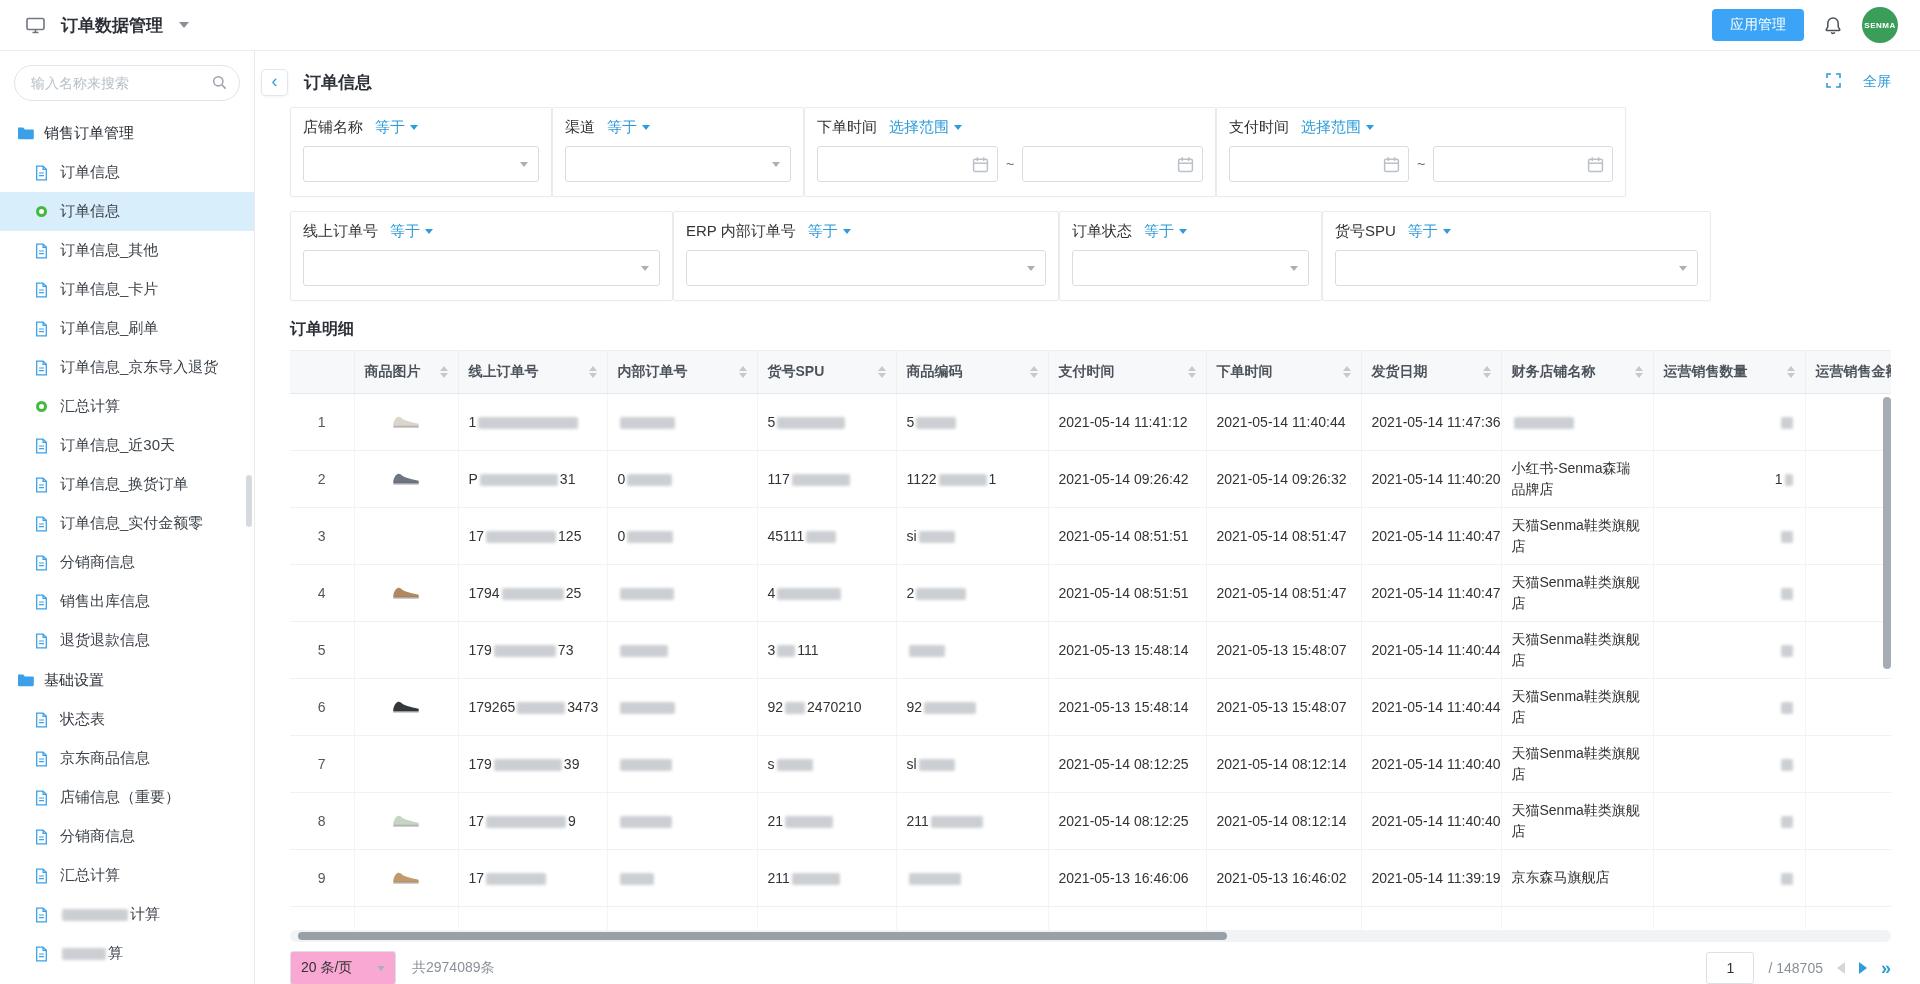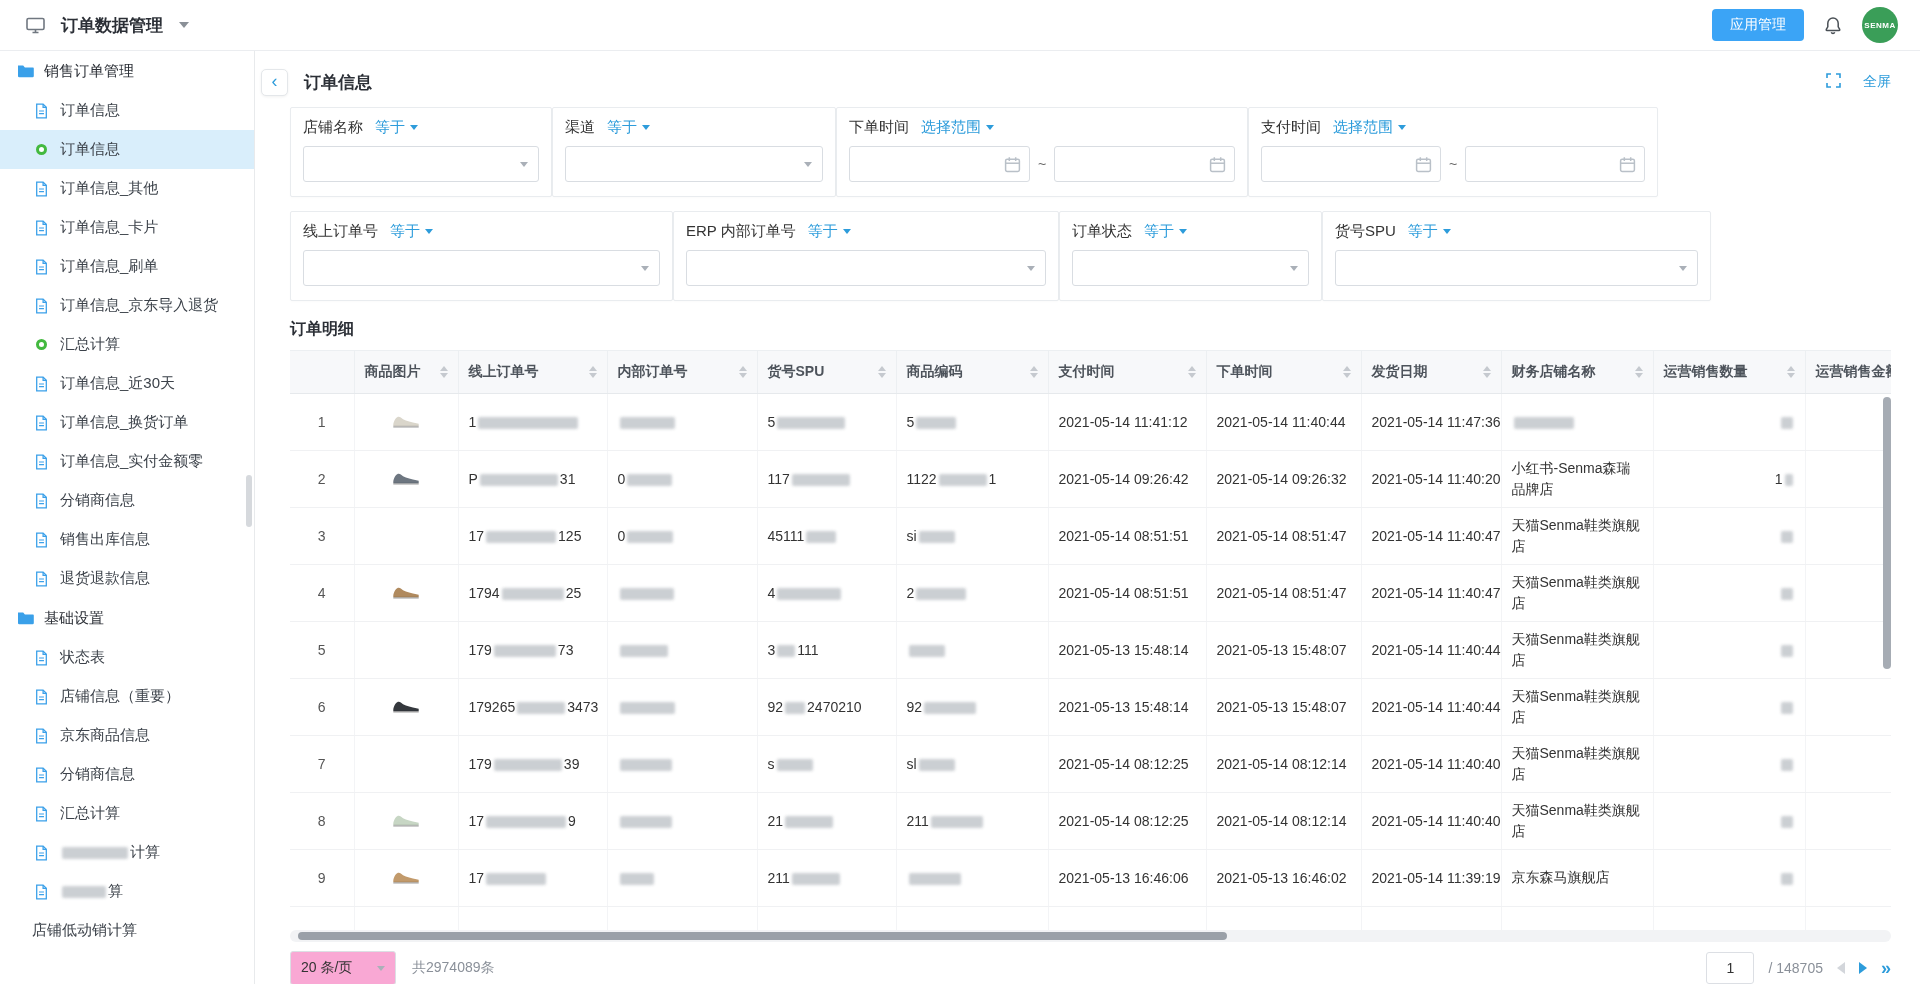--- a/index.html
+++ b/index.html
@@ -131,20 +131,29 @@
           <path d="M7.3 16.3a1.8 1.8 0 0 0 3.4 0" fill="none" stroke="#4a5056" stroke-width="1.5"></path>
         </svg>
     </span>
     <div class="avatar">SENMA</div>
   </div>
 </header>
 
 <div class="shell">
 
   <aside class="sidebar">
+    <div class="searchbox">
+      <input placeholder="输入名称来搜索" style="">
+      <span class="sic">
+        <svg width="15" height="15" viewBox="0 0 15 15">
+            <circle cx="6.3" cy="6.3" r="4.6" fill="none" stroke="#9aa2ab" stroke-width="1.5"></circle>
+            <path d="M9.8 9.8L13.6 13.6" stroke="#9aa2ab" stroke-width="1.5"></path>
+          </svg>
+      </span>
+    </div>
     <nav>
         <div class="tree-group">
           <span class="ticon">
             <svg viewBox="0 0 17 14" width="17" height="14">
               <path d="M1 1.5h5.2l1.7 2.1H16a.8.8 0 0 1 .8.8V12a1.2 1.2 0 0 1-1.2 1.2H2.2A1.2 1.2 0 0 1 1 12z" fill="#3aa0e9"></path>
             </svg>
           </span>
           <span class="glabel">销售订单管理</span>
         </div>
         <div class="tree-item">
@@ -288,31 +297,31 @@
           <span class="tlabel">状态表</span>
         </div>
         <div class="tree-item">
           <span class="ticon">
             <svg viewBox="0 0 14 15" width="15" height="16">
               <path d="M2.5 1h6l3 3v10h-9z" fill="none" stroke="#3aa0e9" stroke-width="1.2"></path>
               <path d="M8.5 1v3h3" fill="none" stroke="#3aa0e9" stroke-width="1.2"></path>
               <path d="M4.7 7.5h4.6M4.7 10h4.6" stroke="#3aa0e9" stroke-width="1.1"></path>
             </svg>
           </span>
+          <span class="tlabel">京东商品信息</span>
+        </div>
+        <div class="tree-item">
+          <span class="ticon">
+            <svg viewBox="0 0 14 15" width="15" height="16">
+              <path d="M2.5 1h6l3 3v10h-9z" fill="none" stroke="#3aa0e9" stroke-width="1.2"></path>
+              <path d="M8.5 1v3h3" fill="none" stroke="#3aa0e9" stroke-width="1.2"></path>
+              <path d="M4.7 7.5h4.6M4.7 10h4.6" stroke="#3aa0e9" stroke-width="1.1"></path>
+            </svg>
+          </span>
           <span class="tlabel">店铺信息（重要）</span>
-        </div>
-        <div class="tree-item">
-          <span class="ticon">
-            <svg viewBox="0 0 14 15" width="15" height="16">
-              <path d="M2.5 1h6l3 3v10h-9z" fill="none" stroke="#3aa0e9" stroke-width="1.2"></path>
-              <path d="M8.5 1v3h3" fill="none" stroke="#3aa0e9" stroke-width="1.2"></path>
-              <path d="M4.7 7.5h4.6M4.7 10h4.6" stroke="#3aa0e9" stroke-width="1.1"></path>
-            </svg>
-          </span>
-          <span class="tlabel">京东商品信息</span>
         </div>
         <div class="tree-item">
           <span class="ticon">
             <svg viewBox="0 0 14 15" width="15" height="16">
               <path d="M2.5 1h6l3 3v10h-9z" fill="none" stroke="#3aa0e9" stroke-width="1.2"></path>
               <path d="M8.5 1v3h3" fill="none" stroke="#3aa0e9" stroke-width="1.2"></path>
               <path d="M4.7 7.5h4.6M4.7 10h4.6" stroke="#3aa0e9" stroke-width="1.1"></path>
             </svg>
           </span>
           <span class="tlabel">分销商信息</span>
@@ -375,21 +384,21 @@
               <span class="flabel">店铺名称</span>
               <span class="fop">
                 <span>等于</span>
                 <i class="caret blue"></i>
               </span>
             </div>
             <div class="fselect">
               <i class="caret gray"></i>
             </div>
           </div>
-          <div class="fcard" style="width: 284px;">
+          <div class="fcard" style="width: 252px;">
             <div class="fhead">
               <span class="flabel">渠道</span>
               <span class="fop">
                 <span>等于</span>
                 <i class="caret blue"></i>
               </span>
             </div>
             <div class="fselect">
               <i class="caret gray"></i>
             </div>

